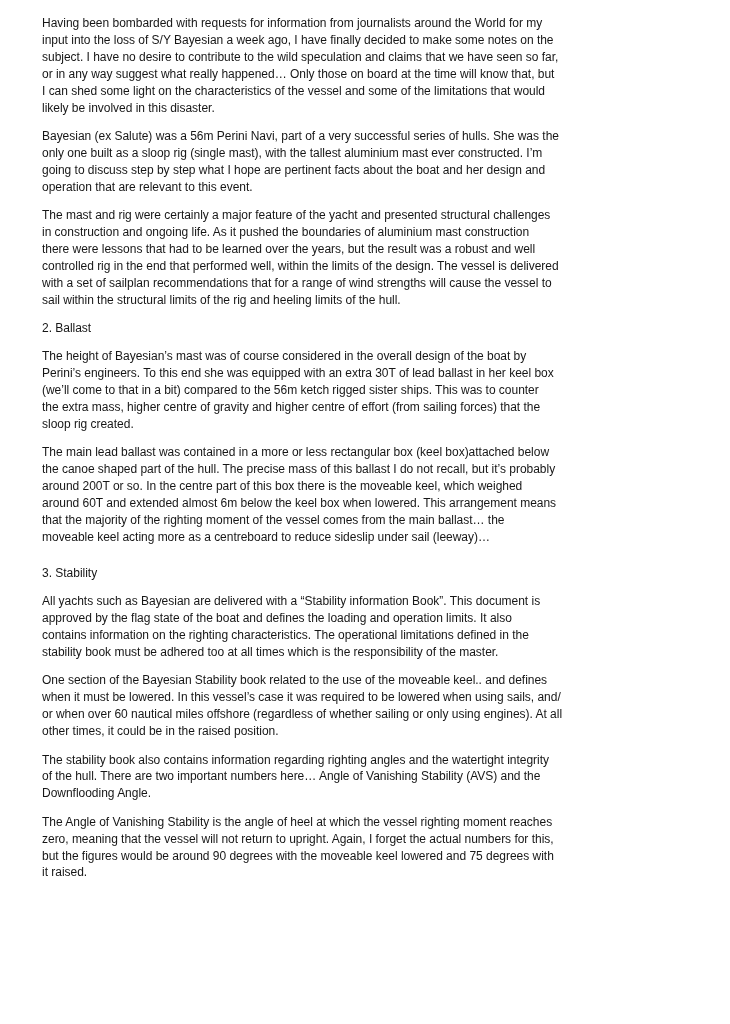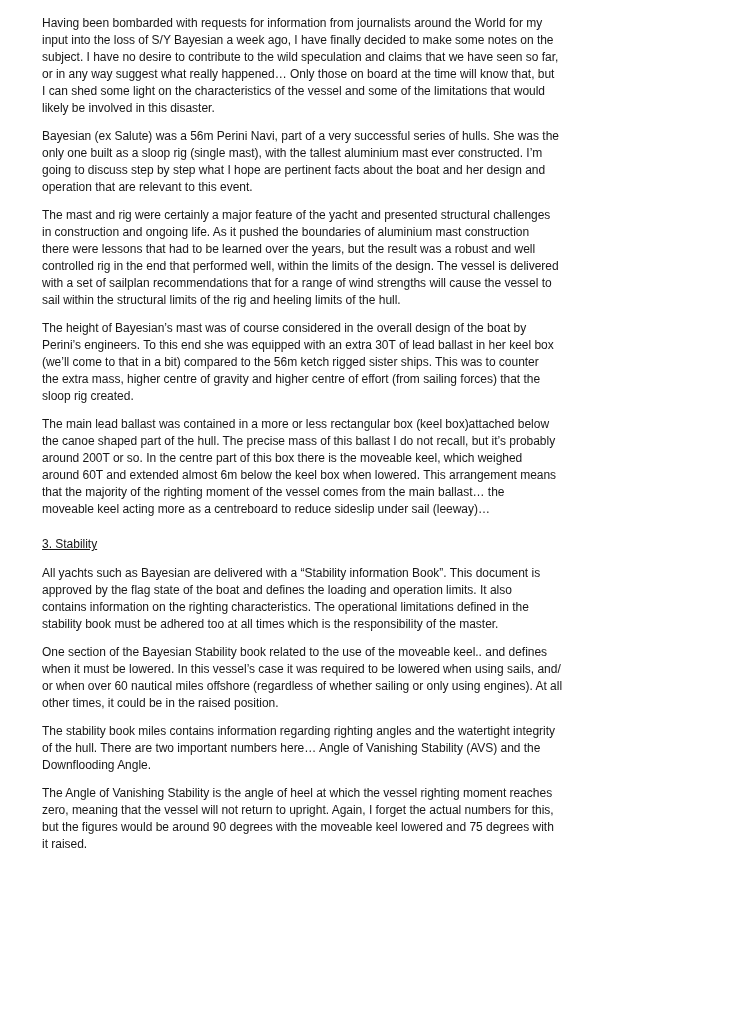--- a/index.html
+++ b/index.html
@@ -23,21 +23,20 @@
   .block {
     margin: 0 0 11.5px 0;
     white-space: pre-wrap;
   }
   .heading {
     margin: 0 0 11.5px 0;
     white-space: pre-wrap;
   }
   .gap-before {
     margin-top: 19px;
-    text-decoration: underline;
   }
 </style>
 </head>
 <body>
 
 <div class="page">
   <div class="doc">
     <p class="block">Having been bombarded with requests for information from journalists around the World for my
 input into the loss of S/Y Bayesian a week ago, I have finally decided to make some notes on the
 subject. I have no desire to contribute to the wild speculation and claims that we have seen so far,
@@ -47,41 +46,42 @@
     <p class="block">Bayesian (ex Salute) was a 56m Perini Navi, part of a very successful series of hulls. She was the
 only one built as a sloop rig (single mast), with the tallest aluminium mast ever constructed. I’m
 going to discuss step by step what I hope are pertinent facts about the boat and her design and
 operation that are relevant to this event.</p>
     <p class="block">The mast and rig were certainly a major feature of the yacht and presented structural challenges
 in construction and ongoing life. As it pushed the boundaries of aluminium mast construction
 there were lessons that had to be learned over the years, but the result was a robust and well
 controlled rig in the end that performed well, within the limits of the design. The vessel is delivered
 with a set of sailplan recommendations that for a range of wind strengths will cause the vessel to
 sail within the structural limits of the rig and heeling limits of the hull.</p>
+    <p class="heading">2. Ballast</p>
     <p class="block">The height of Bayesian’s mast was of course considered in the overall design of the boat by
 Perini’s engineers. To this end she was equipped with an extra 30T of lead ballast in her keel box
 (we’ll come to that in a bit) compared to the 56m ketch rigged sister ships. This was to counter
 the extra mass, higher centre of gravity and higher centre of effort (from sailing forces) that the
 sloop rig created.</p>
     <p class="block">The main lead ballast was contained in a more or less rectangular box (keel box)attached below
 the canoe shaped part of the hull. The precise mass of this ballast I do not recall, but it’s probably
 around 200T or so. In the centre part of this box there is the moveable keel, which weighed
 around 60T and extended almost 6m below the keel box when lowered. This arrangement means
 that the majority of the righting moment of the vessel comes from the main ballast… the
 moveable keel acting more as a centreboard to reduce sideslip under sail (leeway)…</p>
     <p class="heading gap-before">3. Stability</p>
     <p class="block">All yachts such as Bayesian are delivered with a “Stability information Book”. This document is
 approved by the flag state of the boat and defines the loading and operation limits. It also
 contains information on the righting characteristics. The operational limitations defined in the
 stability book must be adhered too at all times which is the responsibility of the master.</p>
     <p class="block">One section of the Bayesian Stability book related to the use of the moveable keel.. and defines
 when it must be lowered. In this vessel’s case it was required to be lowered when using sails, and/
 or when over 60 nautical miles offshore (regardless of whether sailing or only using engines). At all
 other times, it could be in the raised position.</p>
-    <p class="block">The stability book miles contains information regarding righting angles and the watertight integrity
+    <p class="block">The stability book also contains information regarding righting angles and the watertight integrity
 of the hull. There are two important numbers here… Angle of Vanishing Stability (AVS) and the
 Downflooding Angle.</p>
     <p class="block">The Angle of Vanishing Stability is the angle of heel at which the vessel righting moment reaches
 zero, meaning that the vessel will not return to upright. Again, I forget the actual numbers for this,
 but the figures would be around 90 degrees with the moveable keel lowered and 75 degrees with
 it raised.</p>
   </div>
 </div>
 
 </body></html>

